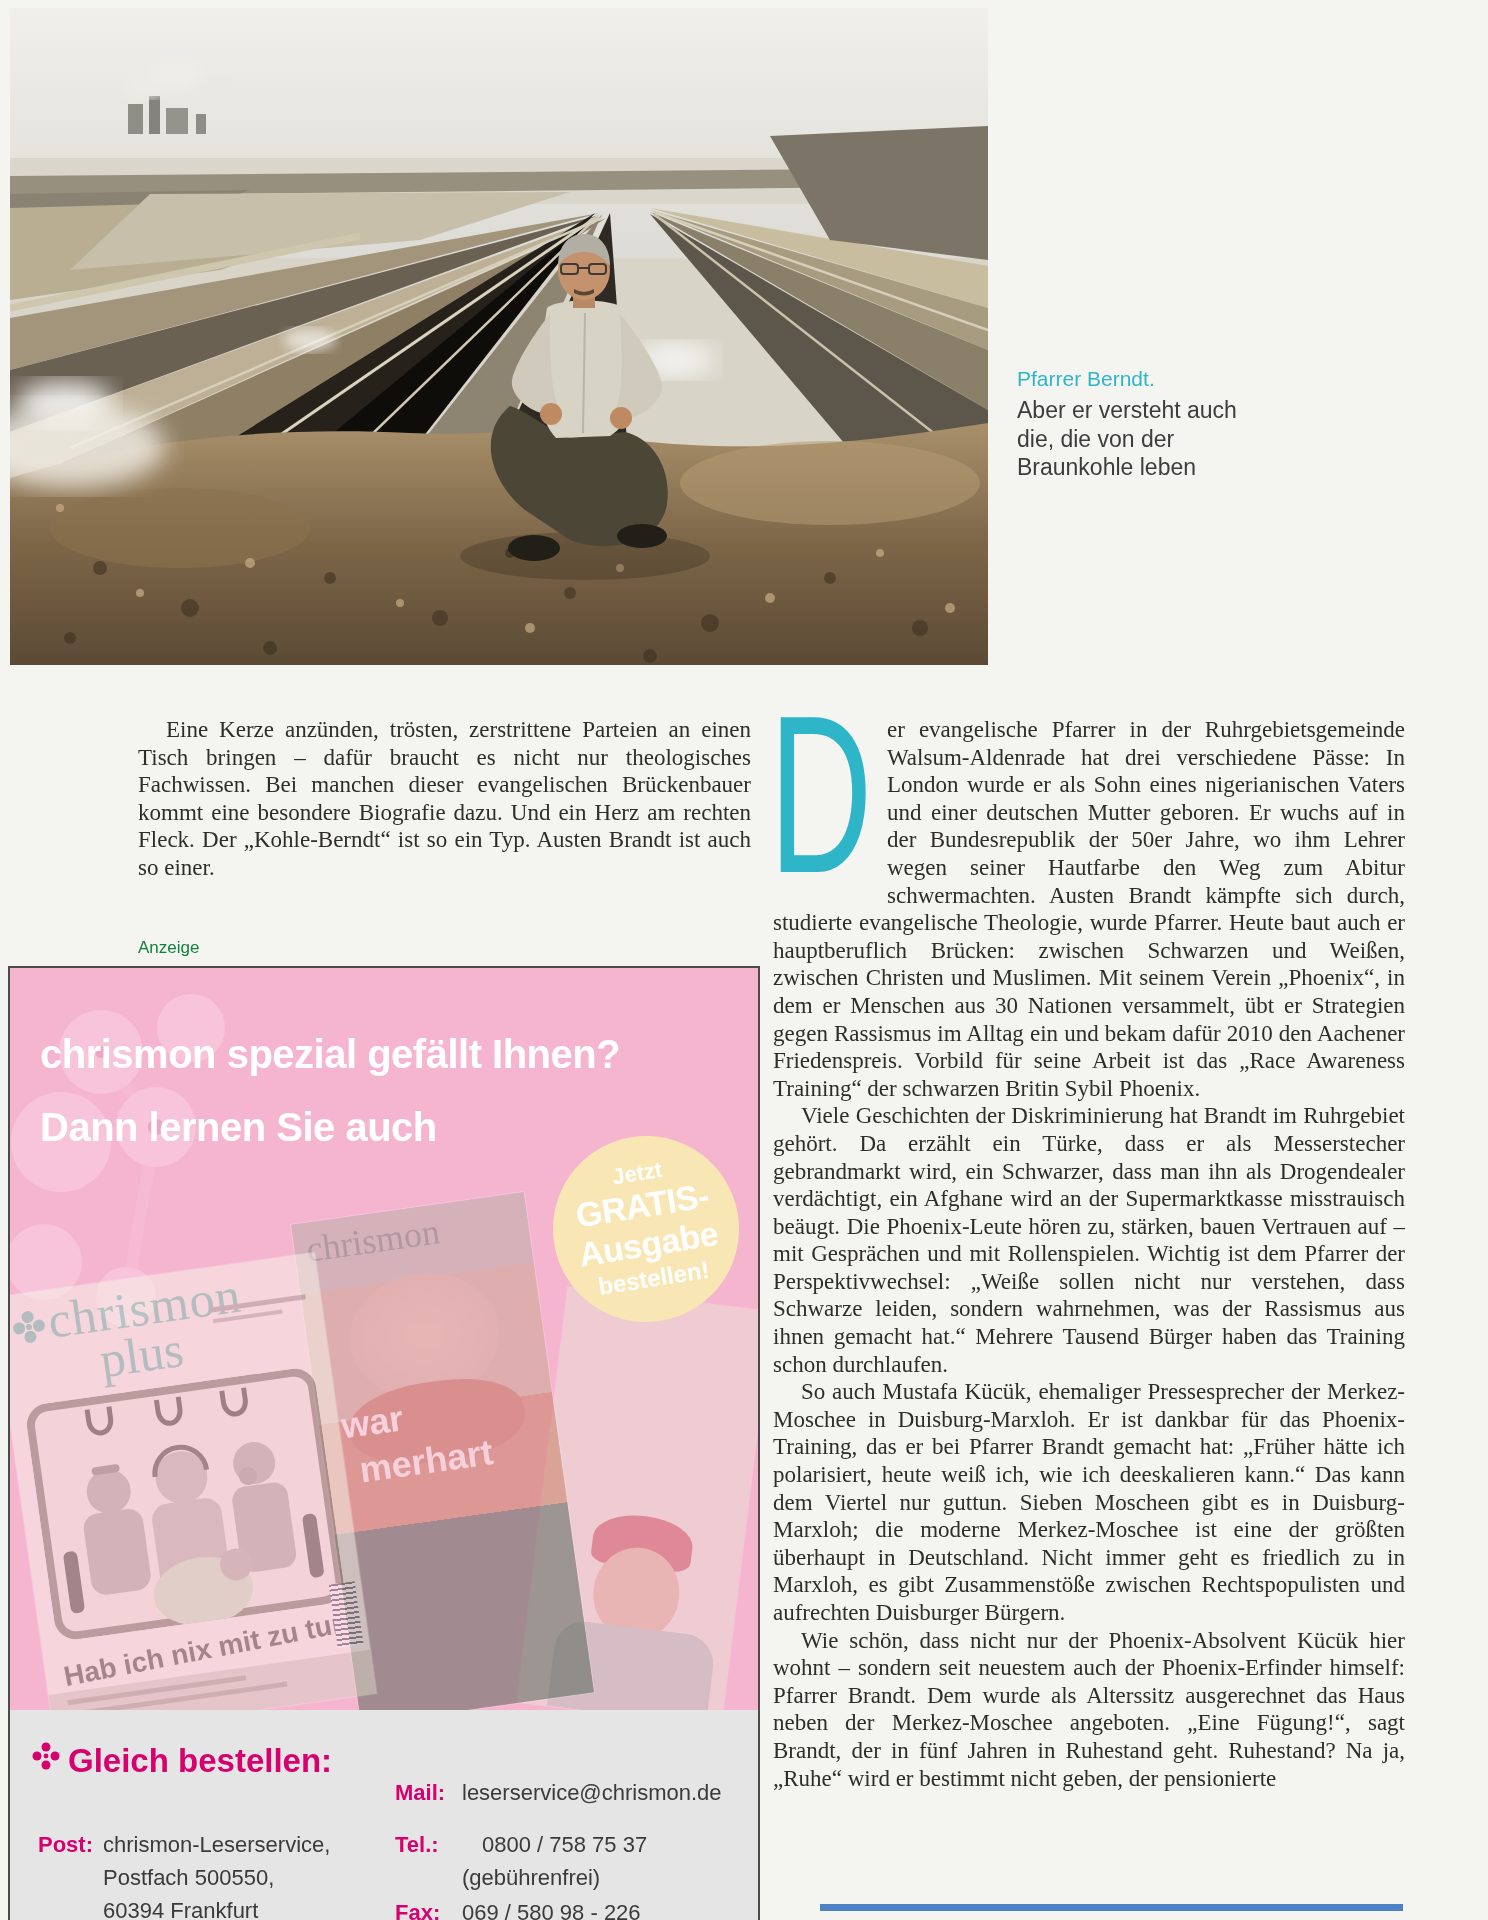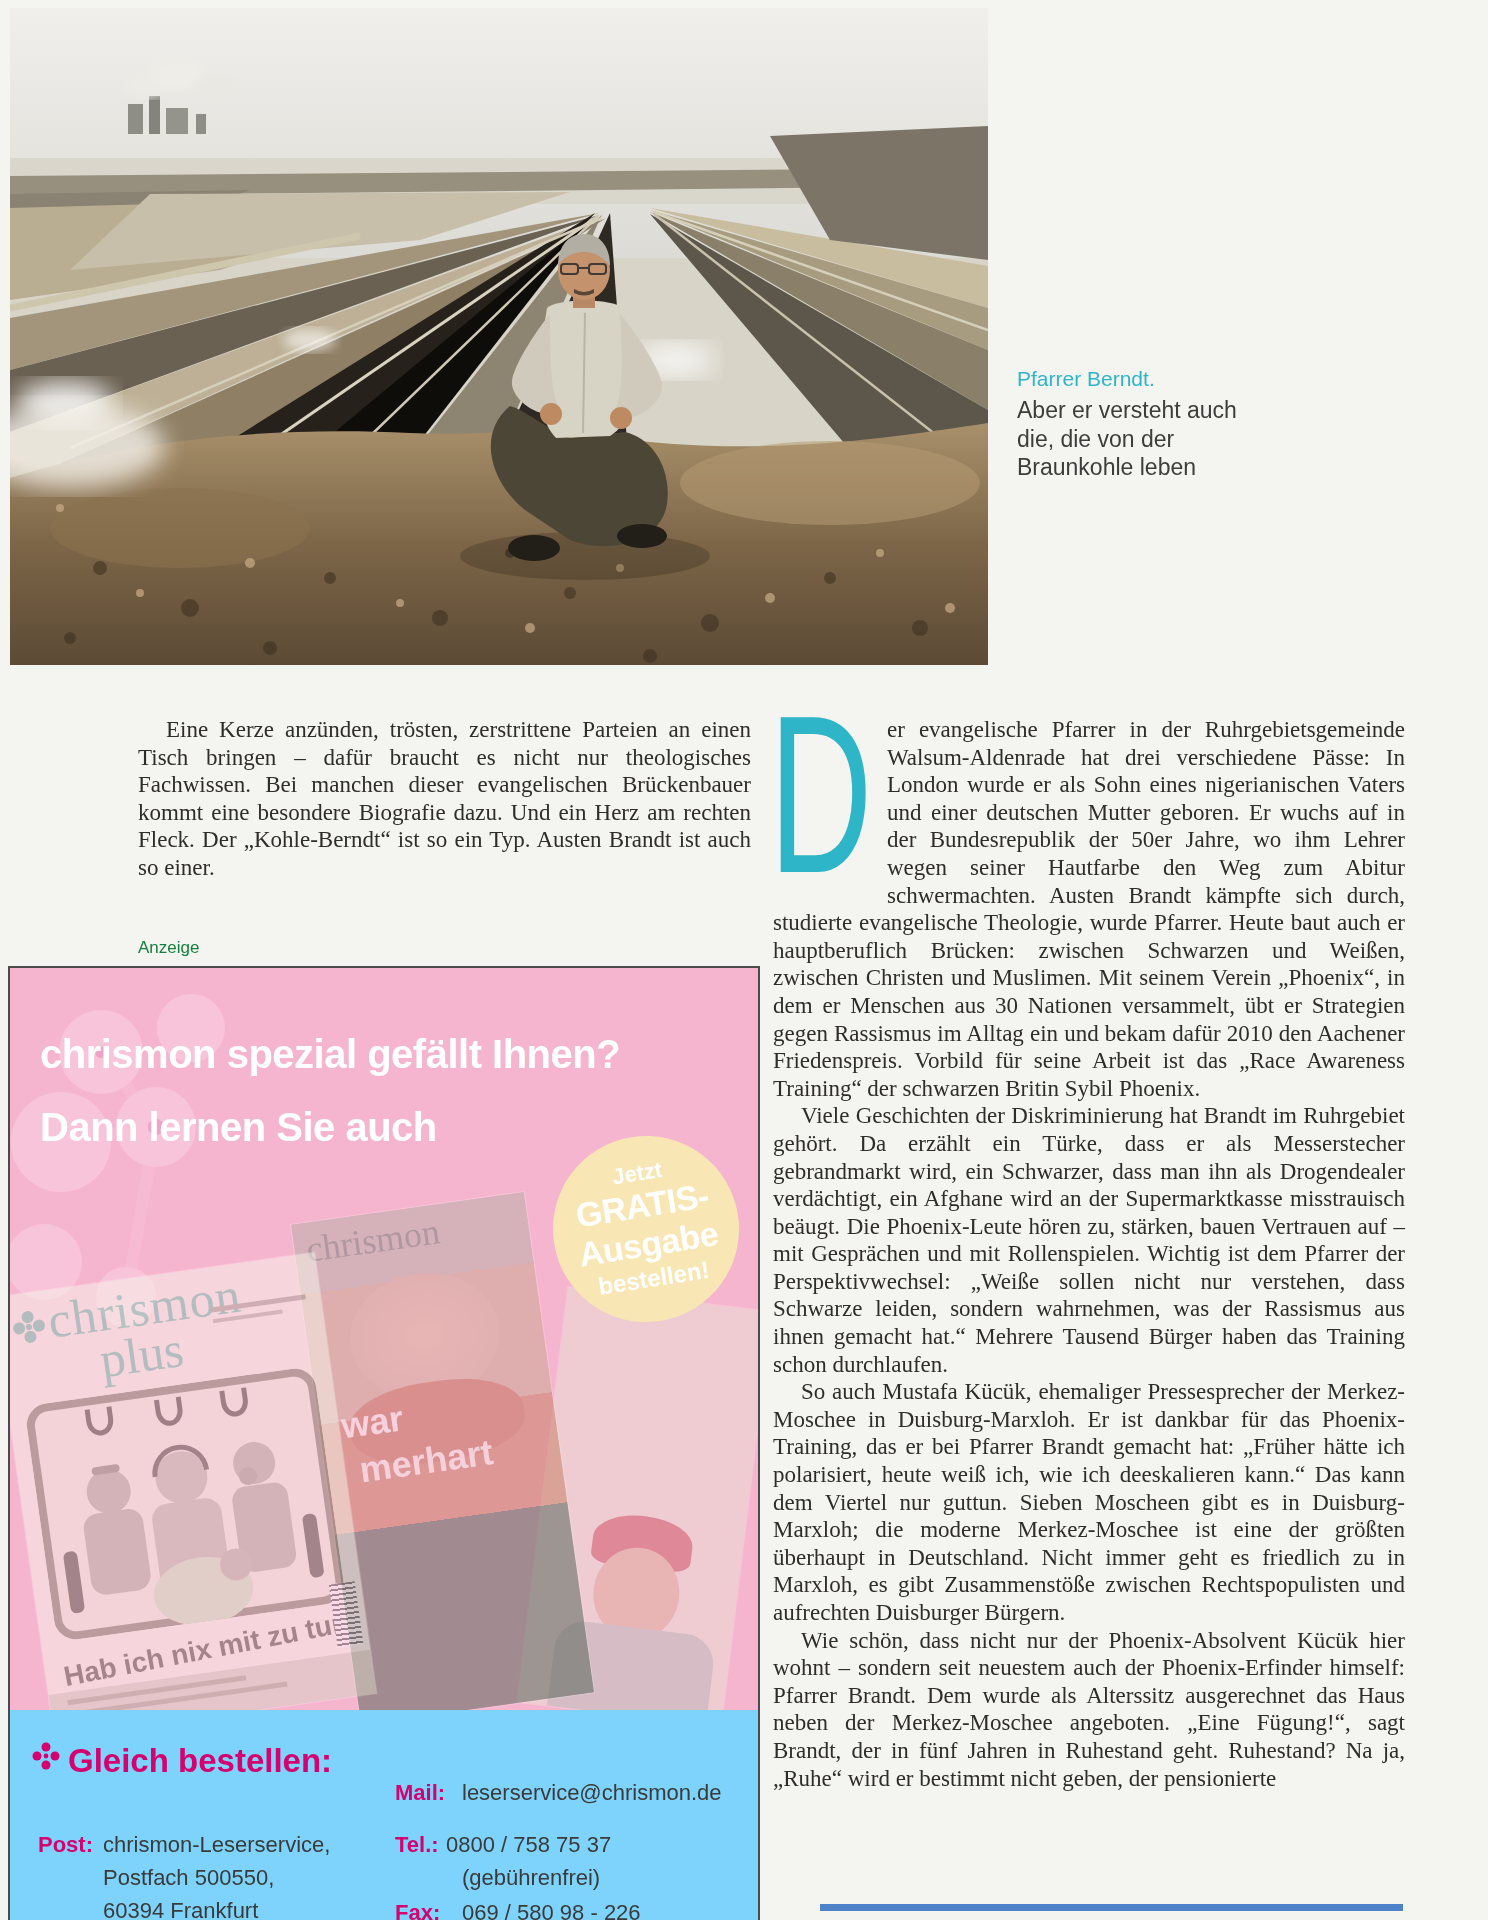--- a/index.html
+++ b/index.html
@@ -69,29 +69,29 @@
   .c3-face{position:absolute;left:62px;top:250px;width:86px;height:92px;border-radius:50%;background:#dcb69b;}
   .c3-shirt{position:absolute;left:30px;top:330px;width:160px;height:88px;border-radius:30px 30px 0 0;background:#b7c3bc;}
 
   .badge{position:absolute;left:543px;top:168px;width:186px;height:186px;border-radius:50%;
          background:#f8e7b4;transform:rotate(-9deg);z-index:6;text-align:center;color:#fff;}
   .badge .b1{margin-top:24px;font-size:22px;font-weight:bold;line-height:26px;}
   .badge .b2,.badge .b3{font-size:34px;font-weight:bold;line-height:39px;letter-spacing:-0.5px;}
   .badge .b4{font-size:24px;font-weight:bold;line-height:30px;}
 
   
-  .contact{position:absolute;left:0;top:742px;width:748px;height:210px;background:#7dd3fc;}
+  .contact{position:absolute;left:0;top:742px;width:748px;height:210px;background:#e5e5e5;}
   .order-heading{position:absolute;left:22px;top:32px;display:flex;align-items:flex-start;}
   .order-heading .txt{font-size:33px;font-weight:bold;color:#d6006e;margin-left:8px;}
   .lbl{font-weight:bold;color:#d6006e;font-size:22px;line-height:33px;text-align:right;}
   .val{color:#3a3a3a;font-size:22px;line-height:33px;}
   .post-lbl{left:28px;top:118px;}
   .post-val{left:93px;top:118px;}
   .mail-lbl{left:385px;top:66px;}  .mail-val{left:452px;top:66px;}
-  .tel-lbl{left:385px;top:118px;}  .tel-val{left:436px;top:118px;}
+  .tel-lbl{left:385px;top:118px;}  .tel-val{left:472px;top:118px;}
   .tel-note{left:452px;top:151px;}
   .fax-lbl{left:385px;top:186px;}  .fax-val{left:452px;top:186px;}
 
   .bottom-rule{left:820px;top:1904px;width:583px;height:7px;background:#4d82c8;}
 </style>
 </head>
 <body>
 
 <div class="page">
 

